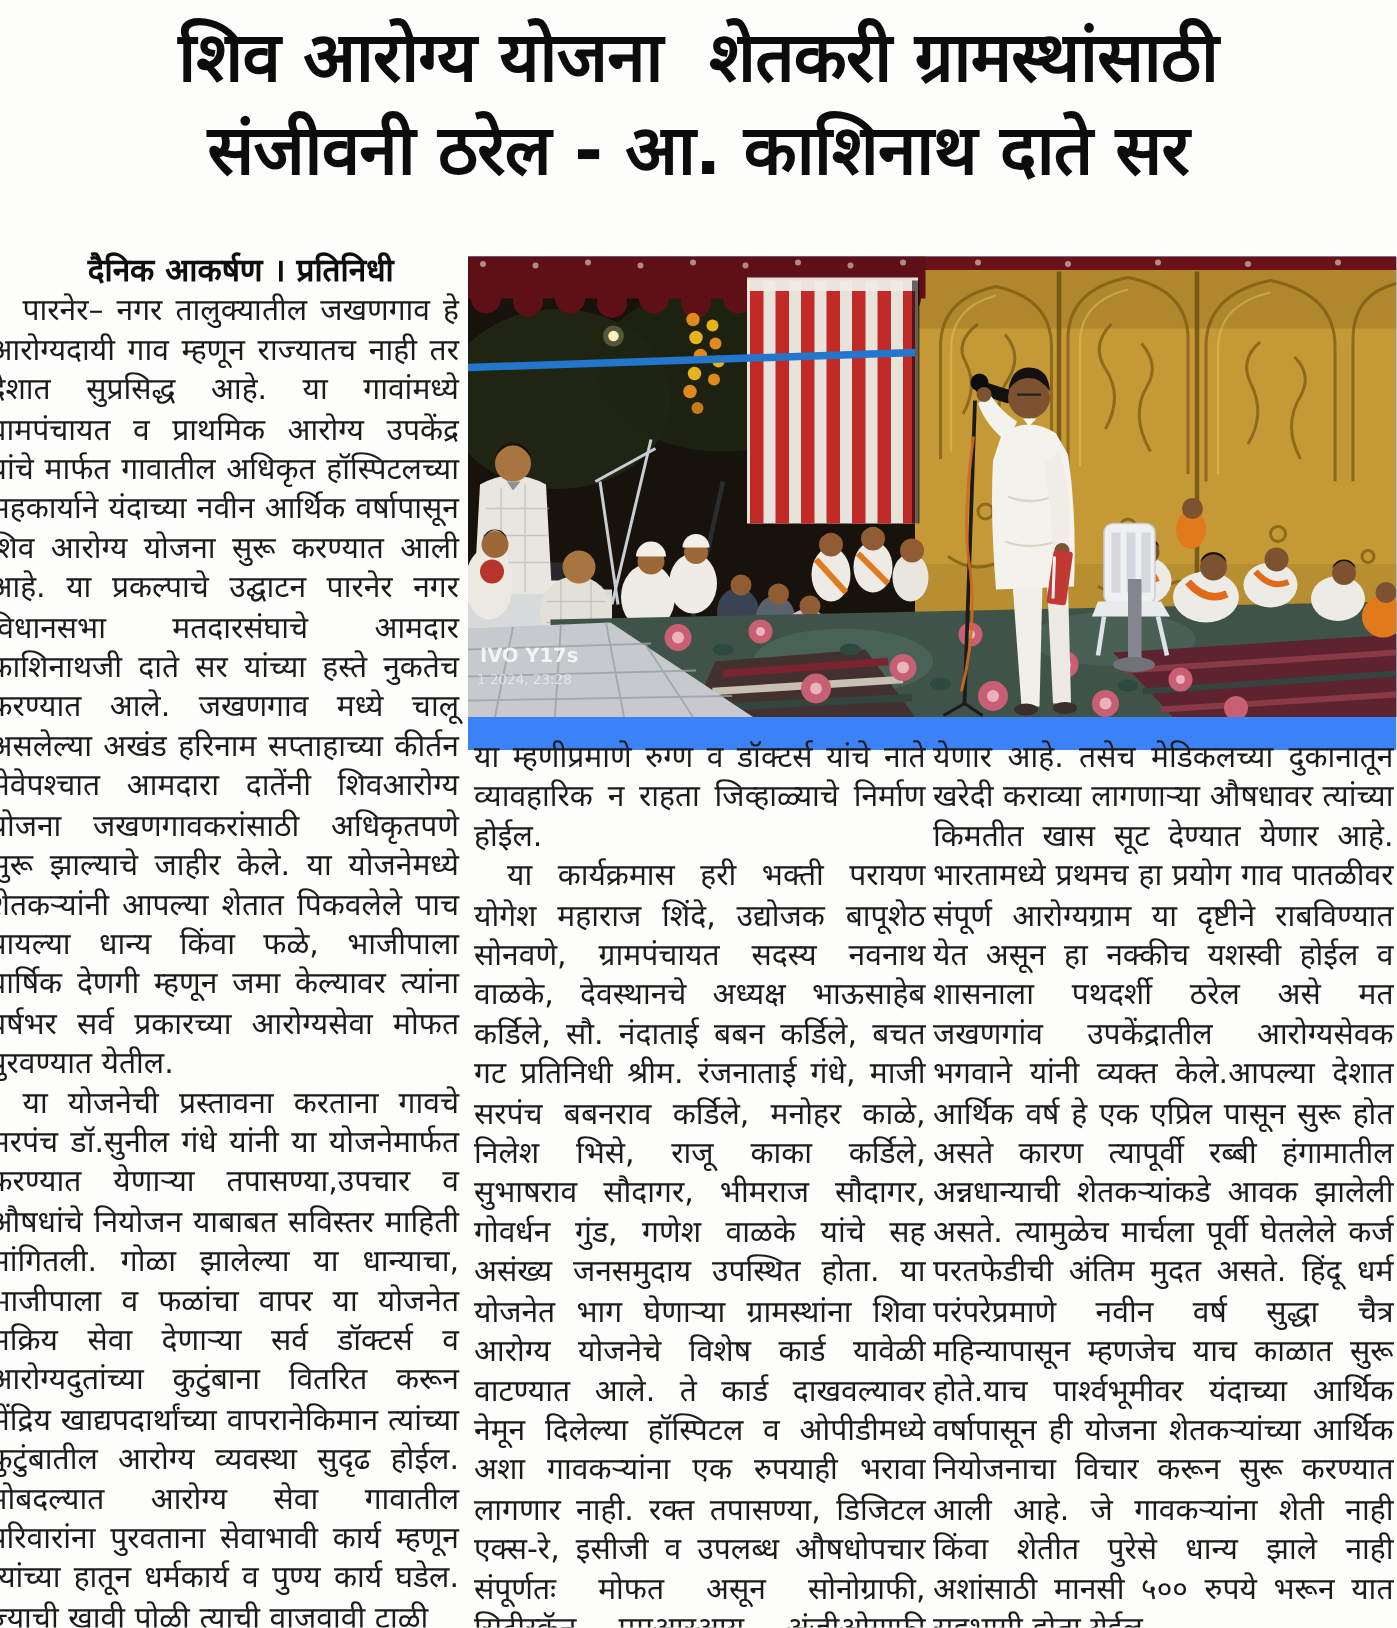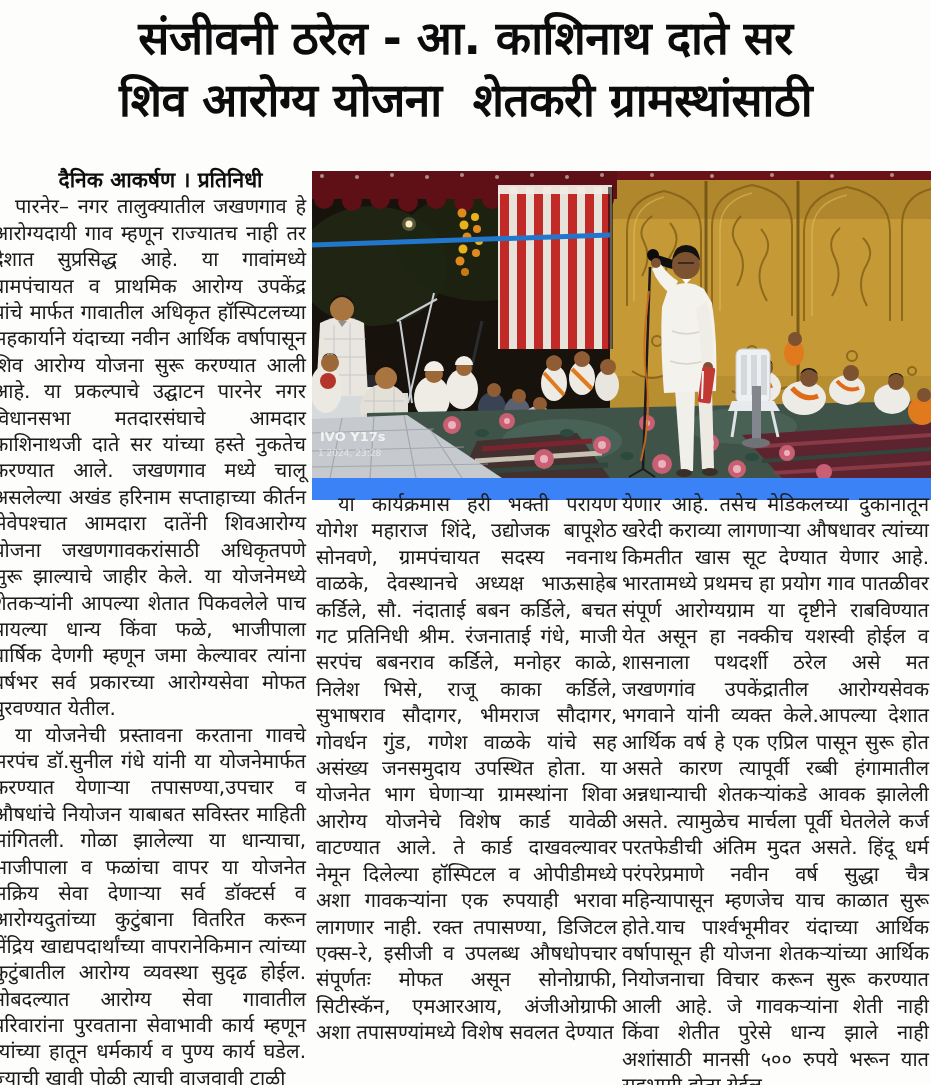--- a/index.html
+++ b/index.html
@@ -32,22 +32,22 @@
     background:#3b82f6;
   }
   .photo svg { display:block; width:619px; height:307px; }
 </style>
 </head>
 <body>
 
 <div>
 
   <div class="headline">
+    <div>शिव आरोग्य योजना&nbsp; शेतकरी ग्रामस्थांसाठी</div>
     <div>संजीवनी ठरेल - आ. काशिनाथ दाते सर</div>
-    <div>शिव आरोग्य योजना&nbsp; शेतकरी ग्रामस्थांसाठी</div>
   </div>
 
   <div id="col1" class="col">
     <p class="byline">दैनिक आकर्षण । प्रतिनिधी</p>
     <p><span class="dateline">पारनेर–</span> <span>नगर तालुक्यातील जखणगाव हे आरोग्यदायी गाव म्हणून राज्यातच नाही तर देशात सुप्रसिद्ध आहे. या गावांमध्ये ग्रामपंचायत व प्राथमिक आरोग्य उपकेंद्र यांचे मार्फत गावातील अधिकृत हॉस्पिटलच्या सहकार्याने यंदाच्या नवीन आर्थिक वर्षापासून शिव आरोग्य योजना सुरू करण्यात आली आहे. या प्रकल्पाचे उद्घाटन पारनेर नगर विधानसभा मतदारसंघाचे आमदार काशिनाथजी दाते सर यांच्या हस्ते नुकतेच करण्यात आले. जखणगाव मध्ये चालू असलेल्या अखंड हरिनाम सप्ताहाच्या कीर्तन सेवेपश्चात आमदारा दातेंनी शिवआरोग्य योजना जखणगावकरांसाठी अधिकृतपणे सुरू झाल्याचे जाहीर केले. या योजनेमध्ये शेतकऱ्यांनी आपल्या शेतात पिकवलेले पाच पायल्या धान्य किंवा फळे, भाजीपाला वार्षिक देणगी म्हणून जमा केल्यावर त्यांना वर्षभर सर्व प्रकारच्या आरोग्यसेवा मोफत पुरवण्यात येतील.</span></p>
     <p>या योजनेची प्रस्तावना करताना गावचे सरपंच डॉ.सुनील गंधे यांनी या योजनेमार्फत करण्यात येणाऱ्या तपासण्या,उपचार व औषधांचे नियोजन याबाबत सविस्तर माहिती सांगितली. गोळा झालेल्या या धान्याचा, भाजीपाला व फळांचा वापर या योजनेत सक्रिय सेवा देणाऱ्या सर्व डॉक्टर्स व आरोग्यदुतांच्या कुटुंबाना वितरित करून सेंद्रिय खाद्यपदार्थांच्या वापरानेकिमान त्यांच्या कुटुंबातील आरोग्य व्यवस्था सुदृढ होईल. मोबदल्यात आरोग्य सेवा गावातील परिवारांना पुरवताना सेवाभावी कार्य म्हणून त्यांच्या हातून धर्मकार्य व पुण्य कार्य घडेल. ज्याची खावी पोळी त्याची वाजवावी टाळी</p>
   </div>
 
   <div class="photo">
     <svg viewBox="0 0 619 307" preserveAspectRatio="none">
@@ -355,20 +355,21 @@
       </g>
 
       <g font-family="DejaVu Sans, sans-serif">
         <text x="8" y="270" font-size="13" font-weight="bold" fill="rgba(255,255,255,0.78)">IVO Y17s</text>
         <text x="6" y="285" font-size="9" fill="rgba(255,255,255,0.55)">1 2024, 23:28</text>
       </g>
     </svg>
   </div>
 
   <div id="col2" class="col">
+    <p class="cont">या म्हणीप्रमाणे रुग्ण व डॉक्टर्स यांचे नाते व्यावहारिक न राहता जिव्हाळ्याचे निर्माण होईल.</p>
     <p>या कार्यक्रमास हरी भक्ती परायण योगेश महाराज शिंदे, उद्योजक बापूशेठ सोनवणे, ग्रामपंचायत सदस्य नवनाथ वाळके, देवस्थानचे अध्यक्ष भाऊसाहेब कर्डिले, सौ. नंदाताई बबन कर्डिले, बचत गट प्रतिनिधी श्रीम. रंजनाताई गंधे, माजी सरपंच बबनराव कर्डिले, मनोहर काळे, निलेश भिसे, राजू काका कर्डिले, सुभाषराव सौदागर, भीमराज सौदागर, गोवर्धन गुंड, गणेश वाळके यांचे सह असंख्य जनसमुदाय उपस्थित होता. या योजनेत भाग घेणाऱ्या ग्रामस्थांना शिवा आरोग्य योजनेचे विशेष कार्ड यावेळी वाटण्यात आले. ते कार्ड दाखवल्यावर नेमून दिलेल्या हॉस्पिटल व ओपीडीमध्ये अशा गावकऱ्यांना एक रुपयाही भरावा लागणार नाही. रक्त तपासण्या, डिजिटल एक्स-रे, इसीजी व उपलब्ध औषधोपचार संपूर्णतः मोफत असून सोनोग्राफी, सिटीस्कॅन, एमआरआय, अंजीओग्राफी अशा तपासण्यांमध्ये विशेष सवलत देण्यात</p>
   </div>
 
   <div id="col3" class="col">
     <p class="cont">येणार आहे. तसेच मेडिकलच्या दुकानातून खरेदी कराव्या लागणाऱ्या औषधावर त्यांच्या किमतीत खास सूट देण्यात येणार आहे. भारतामध्ये प्रथमच हा प्रयोग गाव पातळीवर संपूर्ण आरोग्यग्राम या दृष्टीने राबविण्यात येत असून हा नक्कीच यशस्वी होईल व शासनाला पथदर्शी ठरेल असे मत जखणगांव उपकेंद्रातील आरोग्यसेवक भगवाने यांनी व्यक्त केले.आपल्या देशात आर्थिक वर्ष हे एक एप्रिल पासून सुरू होत असते कारण त्यापूर्वी रब्बी हंगामातील अन्नधान्याची शेतकऱ्यांकडे आवक झालेली असते. त्यामुळेच मार्चला पूर्वी घेतलेले कर्ज परतफेडीची अंतिम मुदत असते. हिंदू धर्म परंपरेप्रमाणे नवीन वर्ष सुद्धा चैत्र महिन्यापासून म्हणजेच याच काळात सुरू होते.याच पार्श्वभूमीवर यंदाच्या आर्थिक वर्षापासून ही योजना शेतकऱ्यांच्या आर्थिक नियोजनाचा विचार करून सुरू करण्यात आली आहे. जे गावकऱ्यांना शेती नाही किंवा शेतीत पुरेसे धान्य झाले नाही अशांसाठी मानसी ५०० रुपये भरून यात सहभागी होता येईल.</p>
   </div>
 
 </div>
 
 </body></html>

